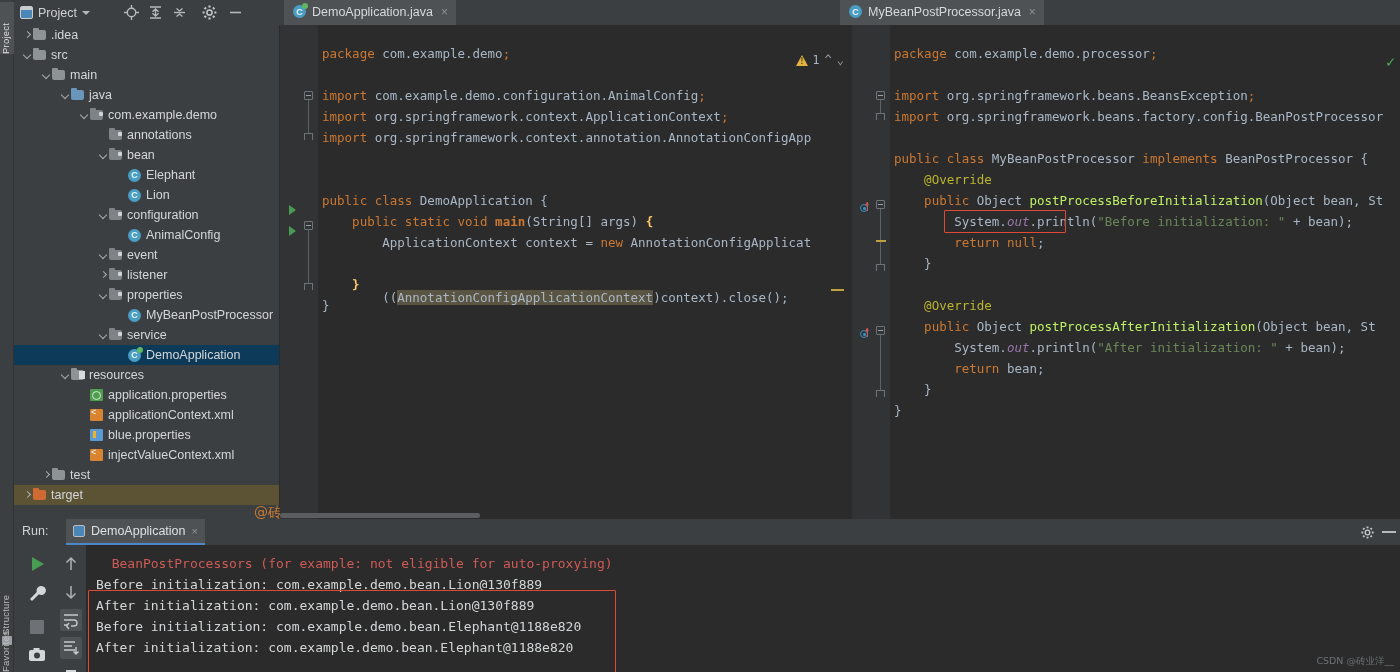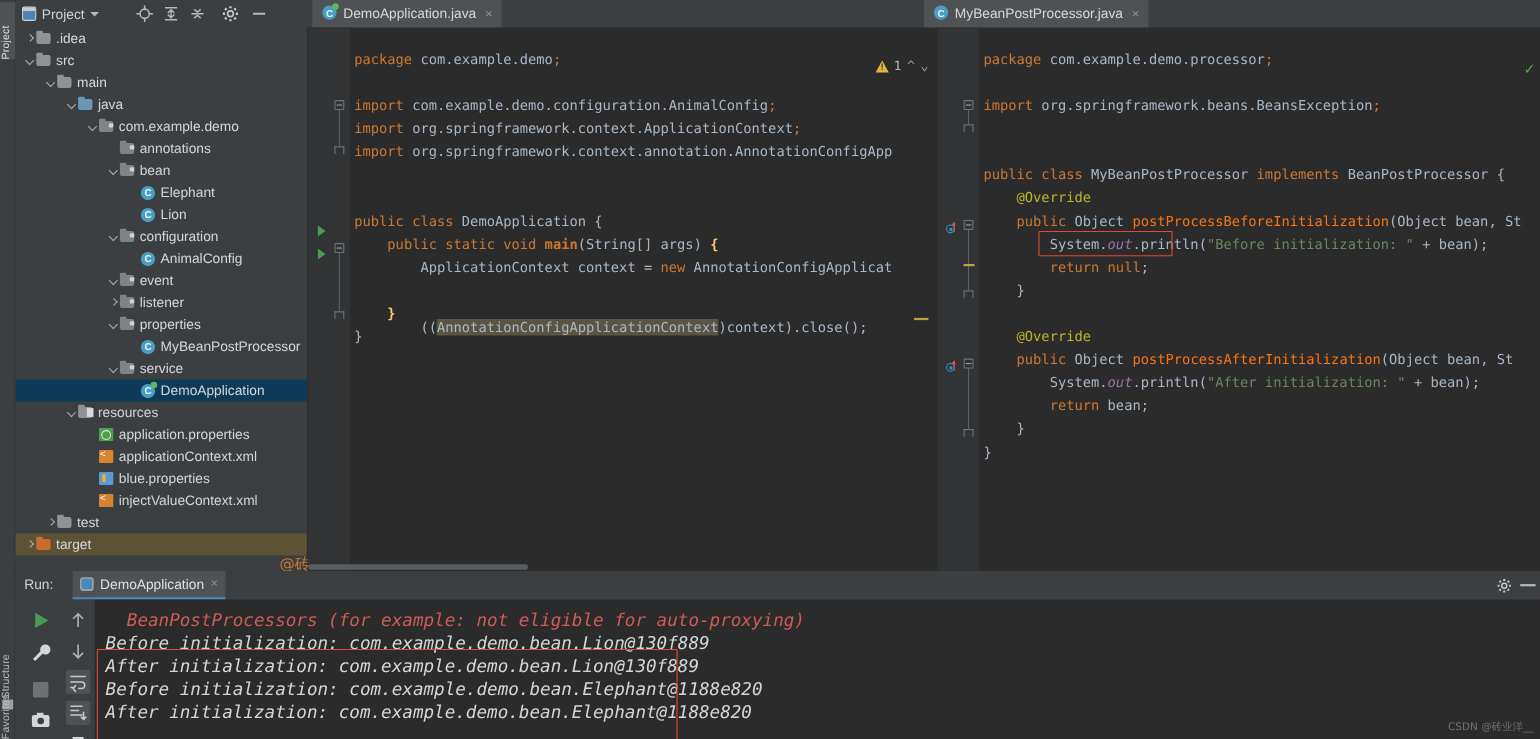--- a/index.html
+++ b/index.html
@@ -131,21 +131,21 @@
   .ed2 .gutter { width:38px; }
   .codearea { position:absolute; left:38px; top:0; right:0; bottom:0; }
   .cl { position:absolute; left:0; white-space:pre; line-height:21px; height:21px; }
   .ed1 .cl { left:4px; }
   .ed2 .cl { left:4px; }
 
   .kw { color:#cc7832; }
   .kw-b { color:#cc7832; font-weight:bold; }
   .txt { color:#a9b7c6; }
   .str { color:#6a8759; }
-  .mth { color:#f97316; }
+  .mth { color:#bef264; }
   .ann { color:#bbb529; }
   .fld { color:#9876aa; font-style:italic; }
   .brc-y { color:#ffc66d; font-weight:bold; }
   .hl-ident { background:#5a5543; color:#a9b7c6; }
 
   .run-gut { position:absolute; color:#499c54; font-size:10px; }
   .run-gut::before {
     content:''; display:block; width:0;height:0;
     border-left:7px solid #499c54; border-top:5px solid transparent; border-bottom:5px solid transparent;
   }
@@ -187,21 +187,21 @@
   .runtab .tx { color:#8e9396; font-size:11px; }
   .gear-btn { position:absolute; right:25px; top:6px; width:15px;height:15px; }
   .min-btn { position:absolute; right:4px; top:12px; width:14px;height:2px; background:#b6babd; }
 
   .runtools { position:absolute; left:0; top:26px; width:72px; bottom:0; background:#3c3f41; }
   .rt { position:absolute; width:22px;height:22px; }
   .rt.box { background:#4e5254; border-radius:2px; }
 
   .console {
     position:absolute; left:72px; top:26px; right:0; bottom:0; background:#2b2b2b;
-    font-family:"DejaVu Sans Mono", monospace; font-size:16px; overflow:hidden;font-style:italic;
+    font-family:"DejaVu Sans Mono", monospace; font-size:13px; overflow:hidden;
   }
   .cline { position:absolute; left:10px; white-space:pre; line-height:21px; }
   .c-red { color:#cf5b56; }
   .c-wht { color:#d4d7d9; }
 
   .csdn { position:absolute; right:6px; bottom:4px; color:#6d7275; font-size:9.5px; font-family:"DejaVu Sans", sans-serif; }
   .scroll-h { position:absolute; left:280px; top:513px; width:200px; height:5px; background:#5a5d5f; border-radius:3px; }
 </style>
 </head>
 <body>
@@ -489,20 +489,21 @@
           <span class="a1"></span>
       </div>
       <div class="fold-line" style="left:28px; top:301px; height:65px;"></div>
       <div class="fold-box" style="left:24px; top:301px;"></div>
       <div class="fold-end" style="left:24px; top:365px;"></div>
     </div>
     <div class="codearea" id="code2">
         <div class="cl" style="top: 18px;"><span class="kw">package</span><span class="txt"> com.example.demo.processor</span><span class="kw">;</span></div>
         <div class="cl" style="top: 39px;"></div>
         <div class="cl" style="top: 60px;"><span class="kw">import</span><span class="txt"> org.springframework.beans.BeansException</span><span class="kw">;</span></div>
+        <div class="cl" style="top: 81px;"><span class="kw">import</span><span class="txt"> org.springframework.beans.factory.config.BeanPostProcessor</span></div>
         <div class="cl" style="top: 102px;"></div>
         <div class="cl" style="top: 123px;"><span class="kw">public class</span><span class="txt"> MyBeanPostProcessor </span><span class="kw">implements</span><span class="txt"> BeanPostProcessor {</span></div>
         <div class="cl" style="top: 144px;"><span class="txt">    </span><span class="ann">@Override</span></div>
         <div class="cl" style="top: 165px;"><span class="txt">    </span><span class="kw">public</span><span class="txt"> Object </span><span class="mth">postProcessBeforeInitialization</span><span class="txt">(Object bean, St</span></div>
         <div class="cl" style="top: 186px;"><span class="txt">        System.</span><span class="fld">out</span><span class="txt">.println(</span><span class="str">"Before initialization: "</span><span class="txt"> + bean);</span></div>
         <div class="cl" style="top: 207px;"><span class="txt">        </span><span class="kw">return null</span><span class="txt">;</span></div>
         <div class="cl" style="top: 228px;"><span class="txt">    }</span></div>
         <div class="cl" style="top: 249px;"></div>
         <div class="cl" style="top: 270px;"><span class="txt">    </span><span class="ann">@Override</span></div>
         <div class="cl" style="top: 291px;"><span class="txt">    </span><span class="kw">public</span><span class="txt"> Object </span><span class="mth">postProcessAfterInitialization</span><span class="txt">(Object bean, St</span></div>

